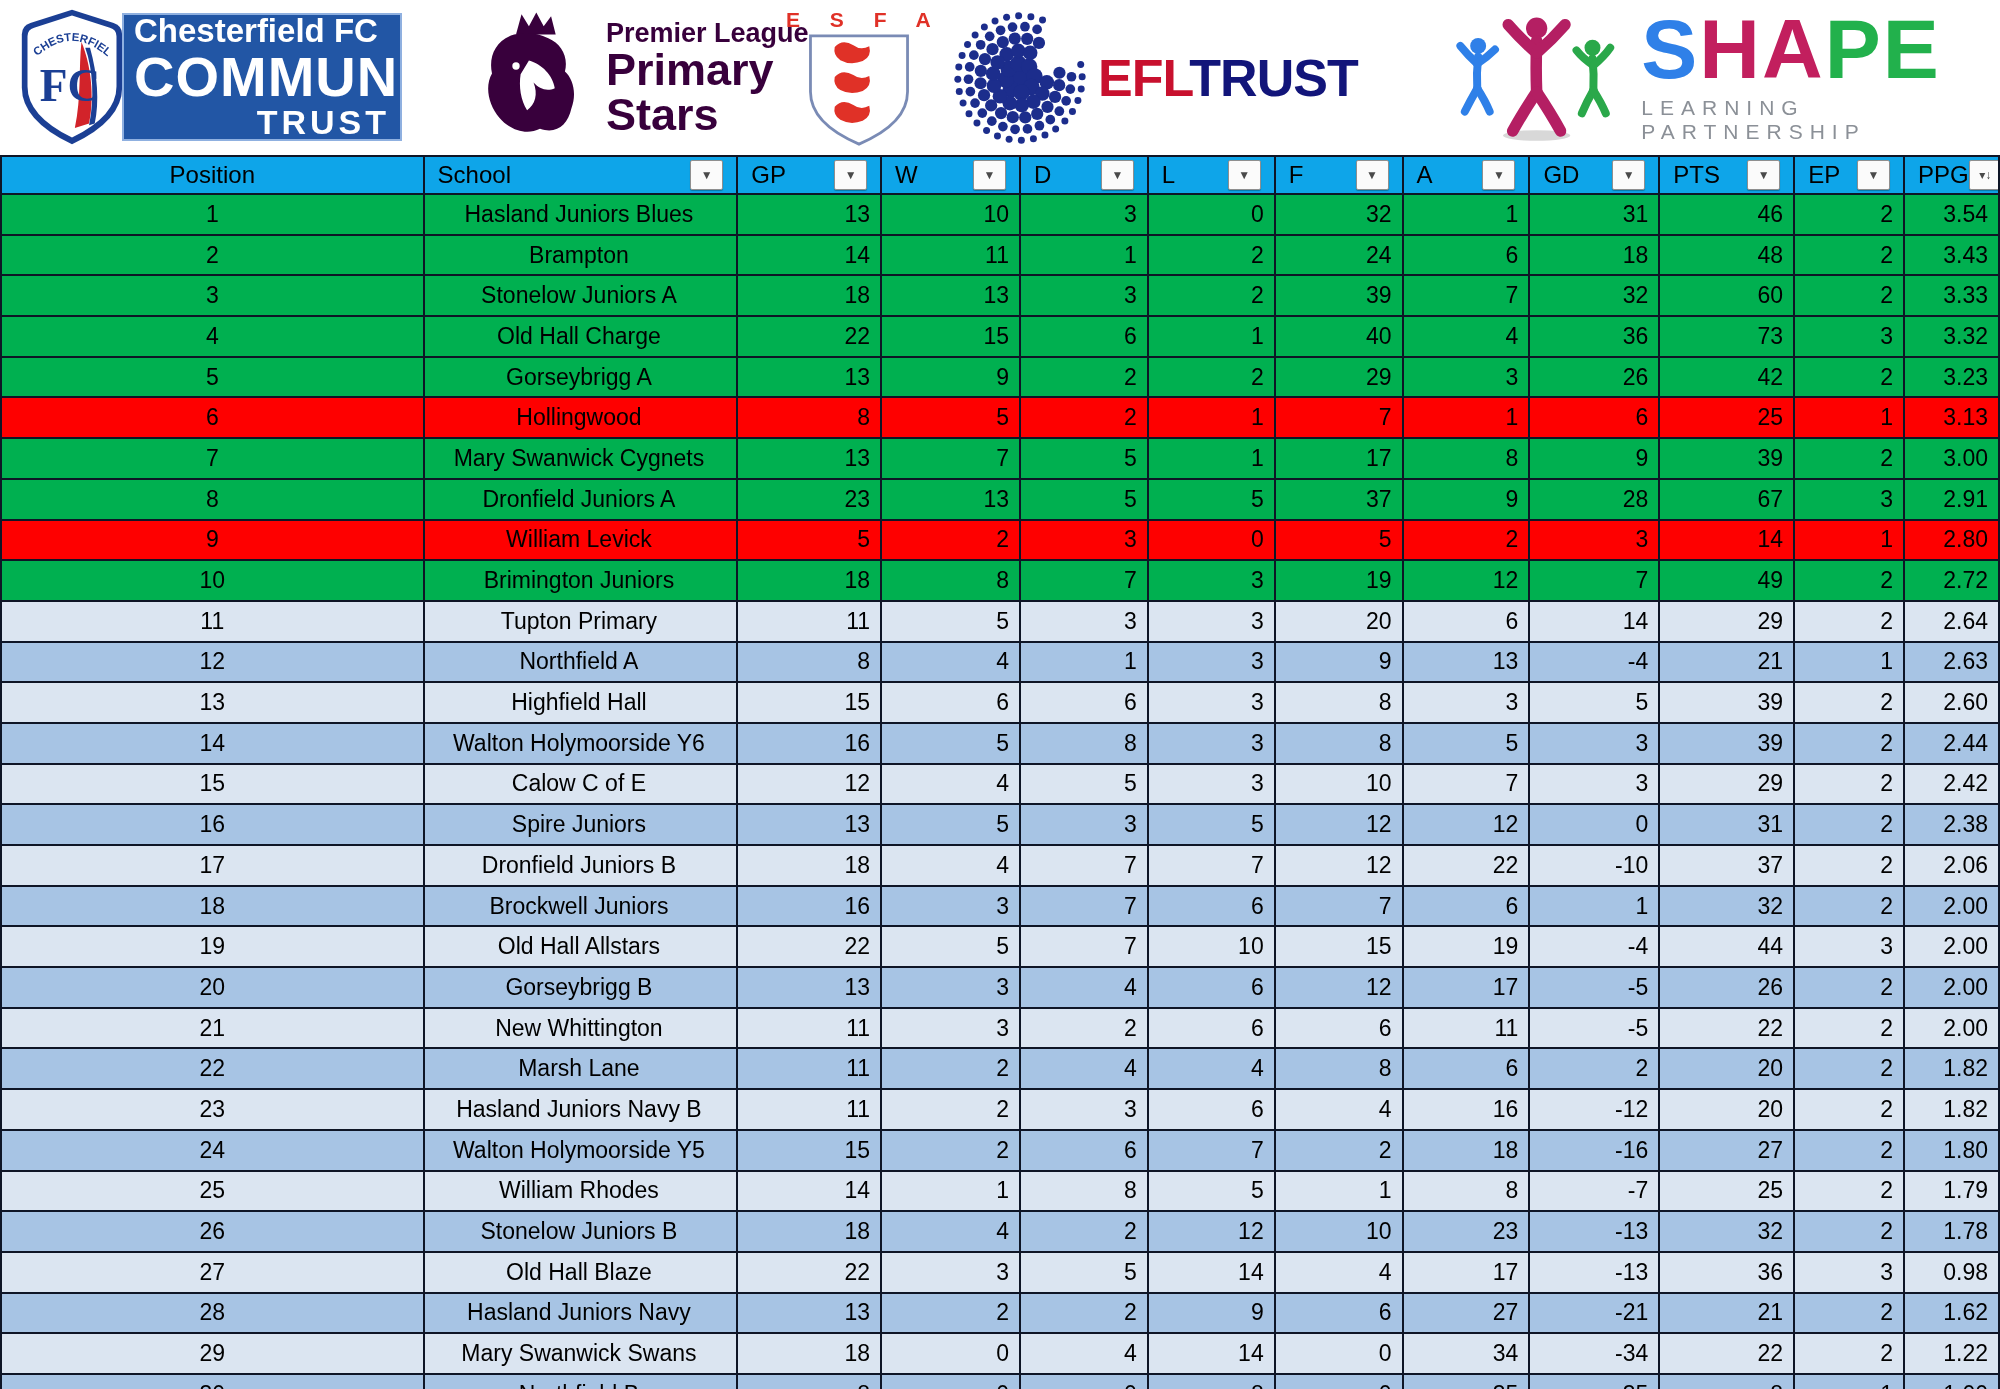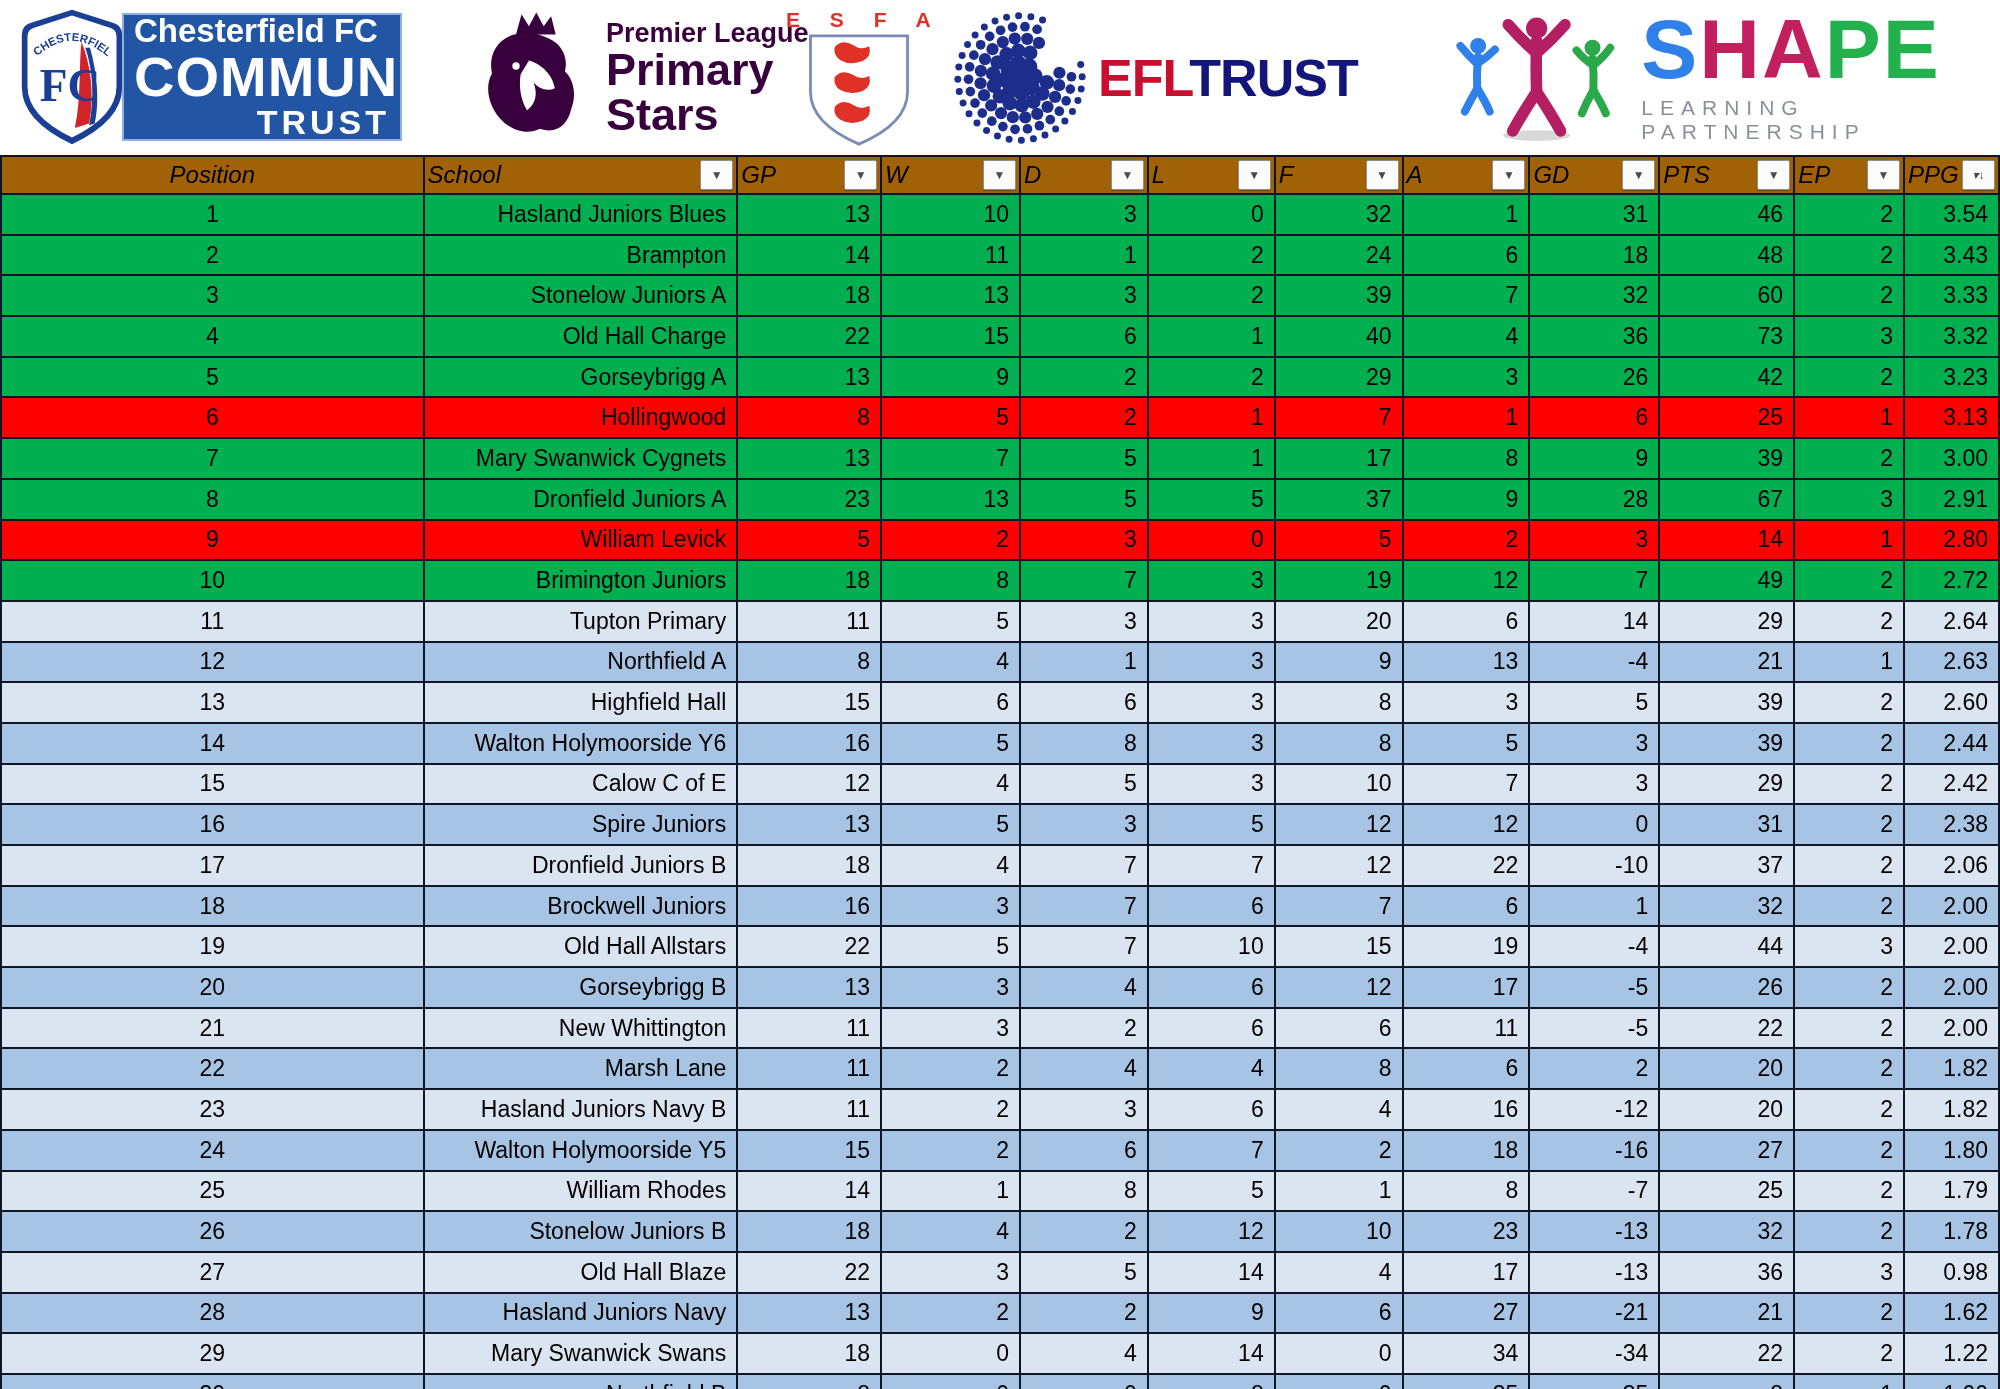--- a/index.html
+++ b/index.html
@@ -39,33 +39,33 @@
   .shape-word{font-size:84px;font-weight:700;line-height:0.95;letter-spacing:2px;}
   .shape-sub{color:#8b9097;font-size:21px;letter-spacing:7px;margin-top:6px;}
   
   .table-wrap{position:absolute;top:155px;left:0;width:2000px;bottom:0;}
   table{width:100%;border-collapse:collapse;table-layout:fixed;background:#fff;}
   col.c1{width:21.15%} col.c2{width:15.7%} col.c3{width:7.2%} col.c4{width:6.95%}
   col.c5{width:6.4%} col.c6{width:6.35%} col.c7{width:6.4%} col.c8{width:6.35%}
   col.c9{width:6.5%} col.c10{width:6.75%} col.c11{width:5.5%} col.c12{width:4.75%}
   th,td{border:2px solid #0e1526;overflow:hidden;white-space:nowrap;}
   thead th{
-    background:#a16207;height:36px;font-size:24px;font-weight:500;color:#000;
-    padding:0 3px;text-align:left;font-style:italic;
+    background:#0ea5e9;height:36px;font-size:24px;font-weight:500;color:#000;
+    padding:0 13px;text-align:left;
   }
   .th-inner{display:flex;align-items:center;justify-content:space-between;width:100%;}
   .th-inner.center{justify-content:center;}
   .filter-btn{
     width:31px;height:28px;background:#fbfbfb;border:1px solid #8f8f8f;border-radius:2px;
     display:flex;align-items:center;justify-content:center;font-size:12px;color:#4a4a4a;
     flex:none;box-shadow:0 1px 1px rgba(0,0,0,.3);line-height:1;
   }
   tbody td{height:38.7px;font-size:23px;color:#000;padding:0 10px;}
   td.center{text-align:center;}
-  td.left{text-align:right;padding-left:7px;}
+  td.left{text-align:center;padding-left:7px;}
   td.right{text-align:right;}
   .row-green td{background:#00b050;}
   .row-red td{background:#fe0000;}
   .row-light td{background:#dbe5f1;}
   .row-dark td{background:#a7c4e4;}
 </style>
 </head>
 <body>
 
 <div class="banner">

